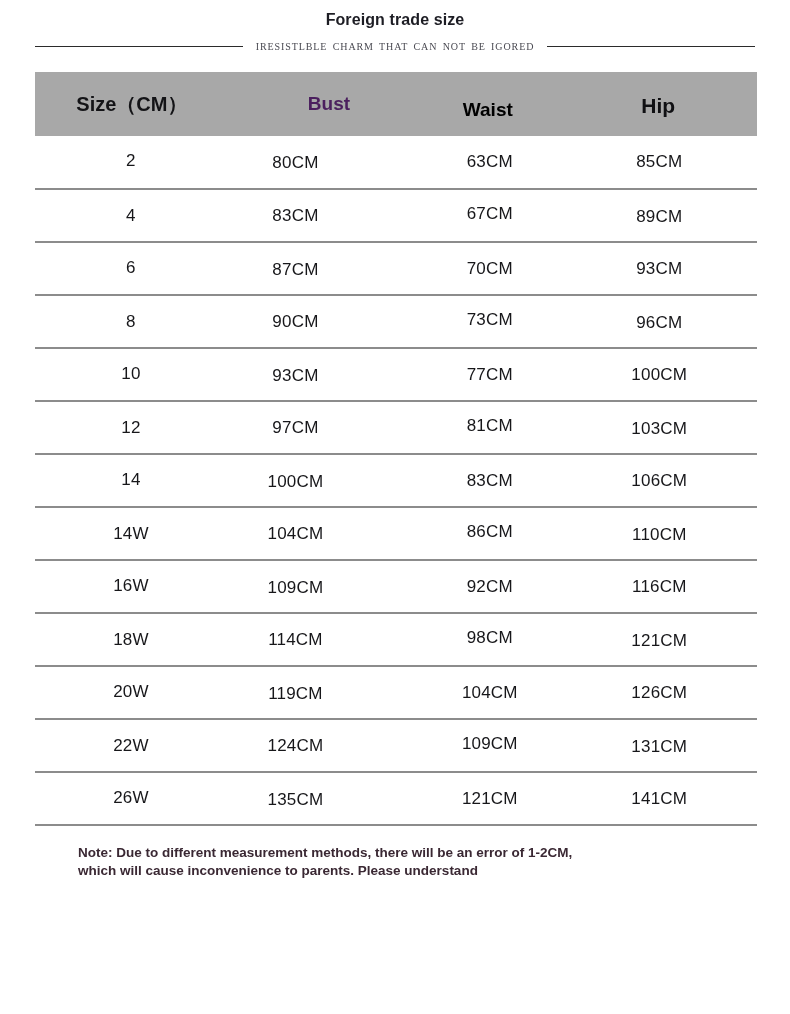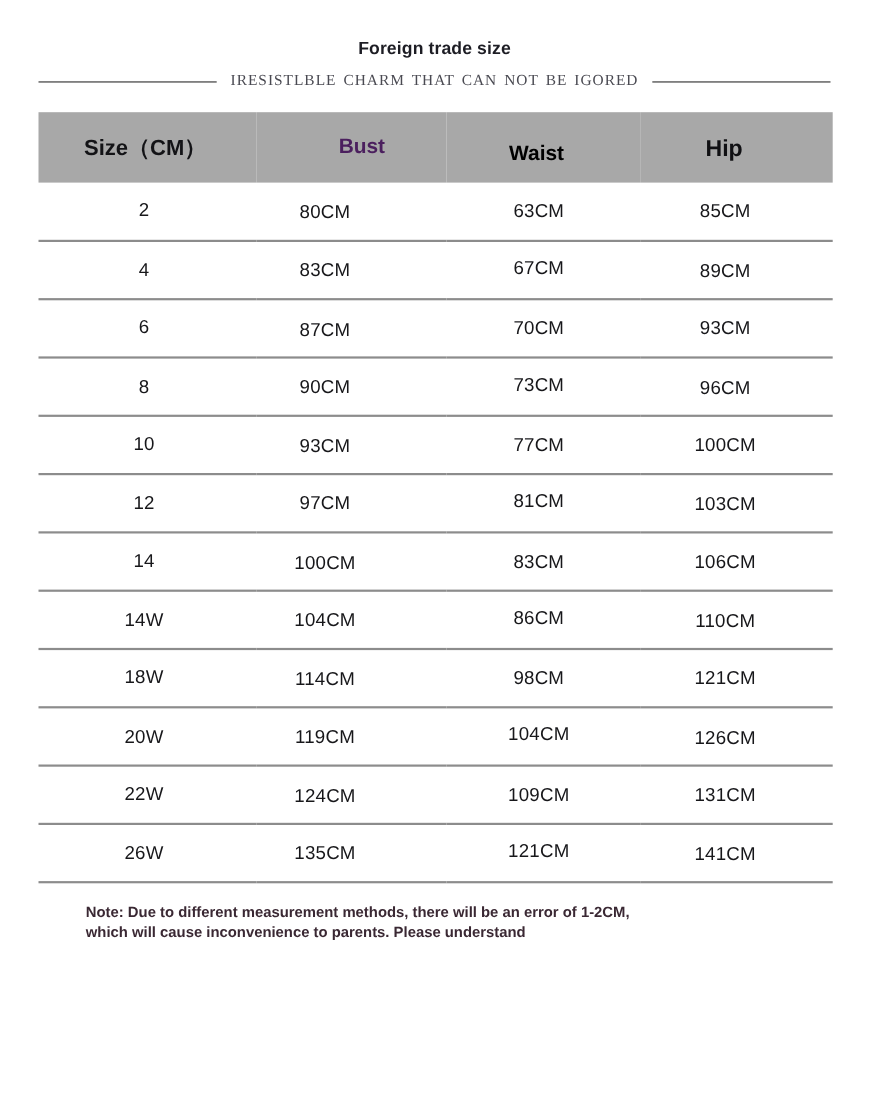--- a/index.html
+++ b/index.html
@@ -14,21 +14,21 @@
 
   .page {
     position: relative;
     width: 790px;
     height: 1014px;
     background: #ffffff;
   }
 
   
   .title-block {
-    padding-top: 35px;
+    padding-top: 10px;
     text-align: center;
   }
 
   .main-title {
     font-family: "Liberation Sans", sans-serif;
     font-size: 16px;
     font-weight: bold;
     color: #1d1d24;
     letter-spacing: 0.1px;
     line-height: 20px;
@@ -47,21 +47,21 @@
     height: 1px;
     background: #2b2b2b;
   }
 
   .rule.left  { margin-right: 13px; }
   .rule.right { margin-left: 13px; }
 
   .subtitle {
     flex: 0 0 auto;
     font-family: "Liberation Serif", serif;
-    font-size: 14px;
+    font-size: 10px;
     color: #4a4a52;
     letter-spacing: 0.9px;
     white-space: nowrap;
     word-spacing: 2px;
   }
 
   
   .table-wrap {
     margin: 20px 33px 0 35px;
     width: 722px;
@@ -209,20 +209,26 @@
             <td class="c3">83CM</td>
             <td class="c4">106CM</td>
           </tr>
           <tr>
             <td class="c1">14W</td>
             <td class="c2">104CM</td>
             <td class="c3">86CM</td>
             <td class="c4">110CM</td>
           </tr>
           <tr>
+            <td class="c1">16W</td>
+            <td class="c2">109CM</td>
+            <td class="c3">92CM</td>
+            <td class="c4">116CM</td>
+          </tr>
+          <tr>
             <td class="c1">18W</td>
             <td class="c2">114CM</td>
             <td class="c3">98CM</td>
             <td class="c4">121CM</td>
           </tr>
           <tr>
             <td class="c1">20W</td>
             <td class="c2">119CM</td>
             <td class="c3">104CM</td>
             <td class="c4">126CM</td>

